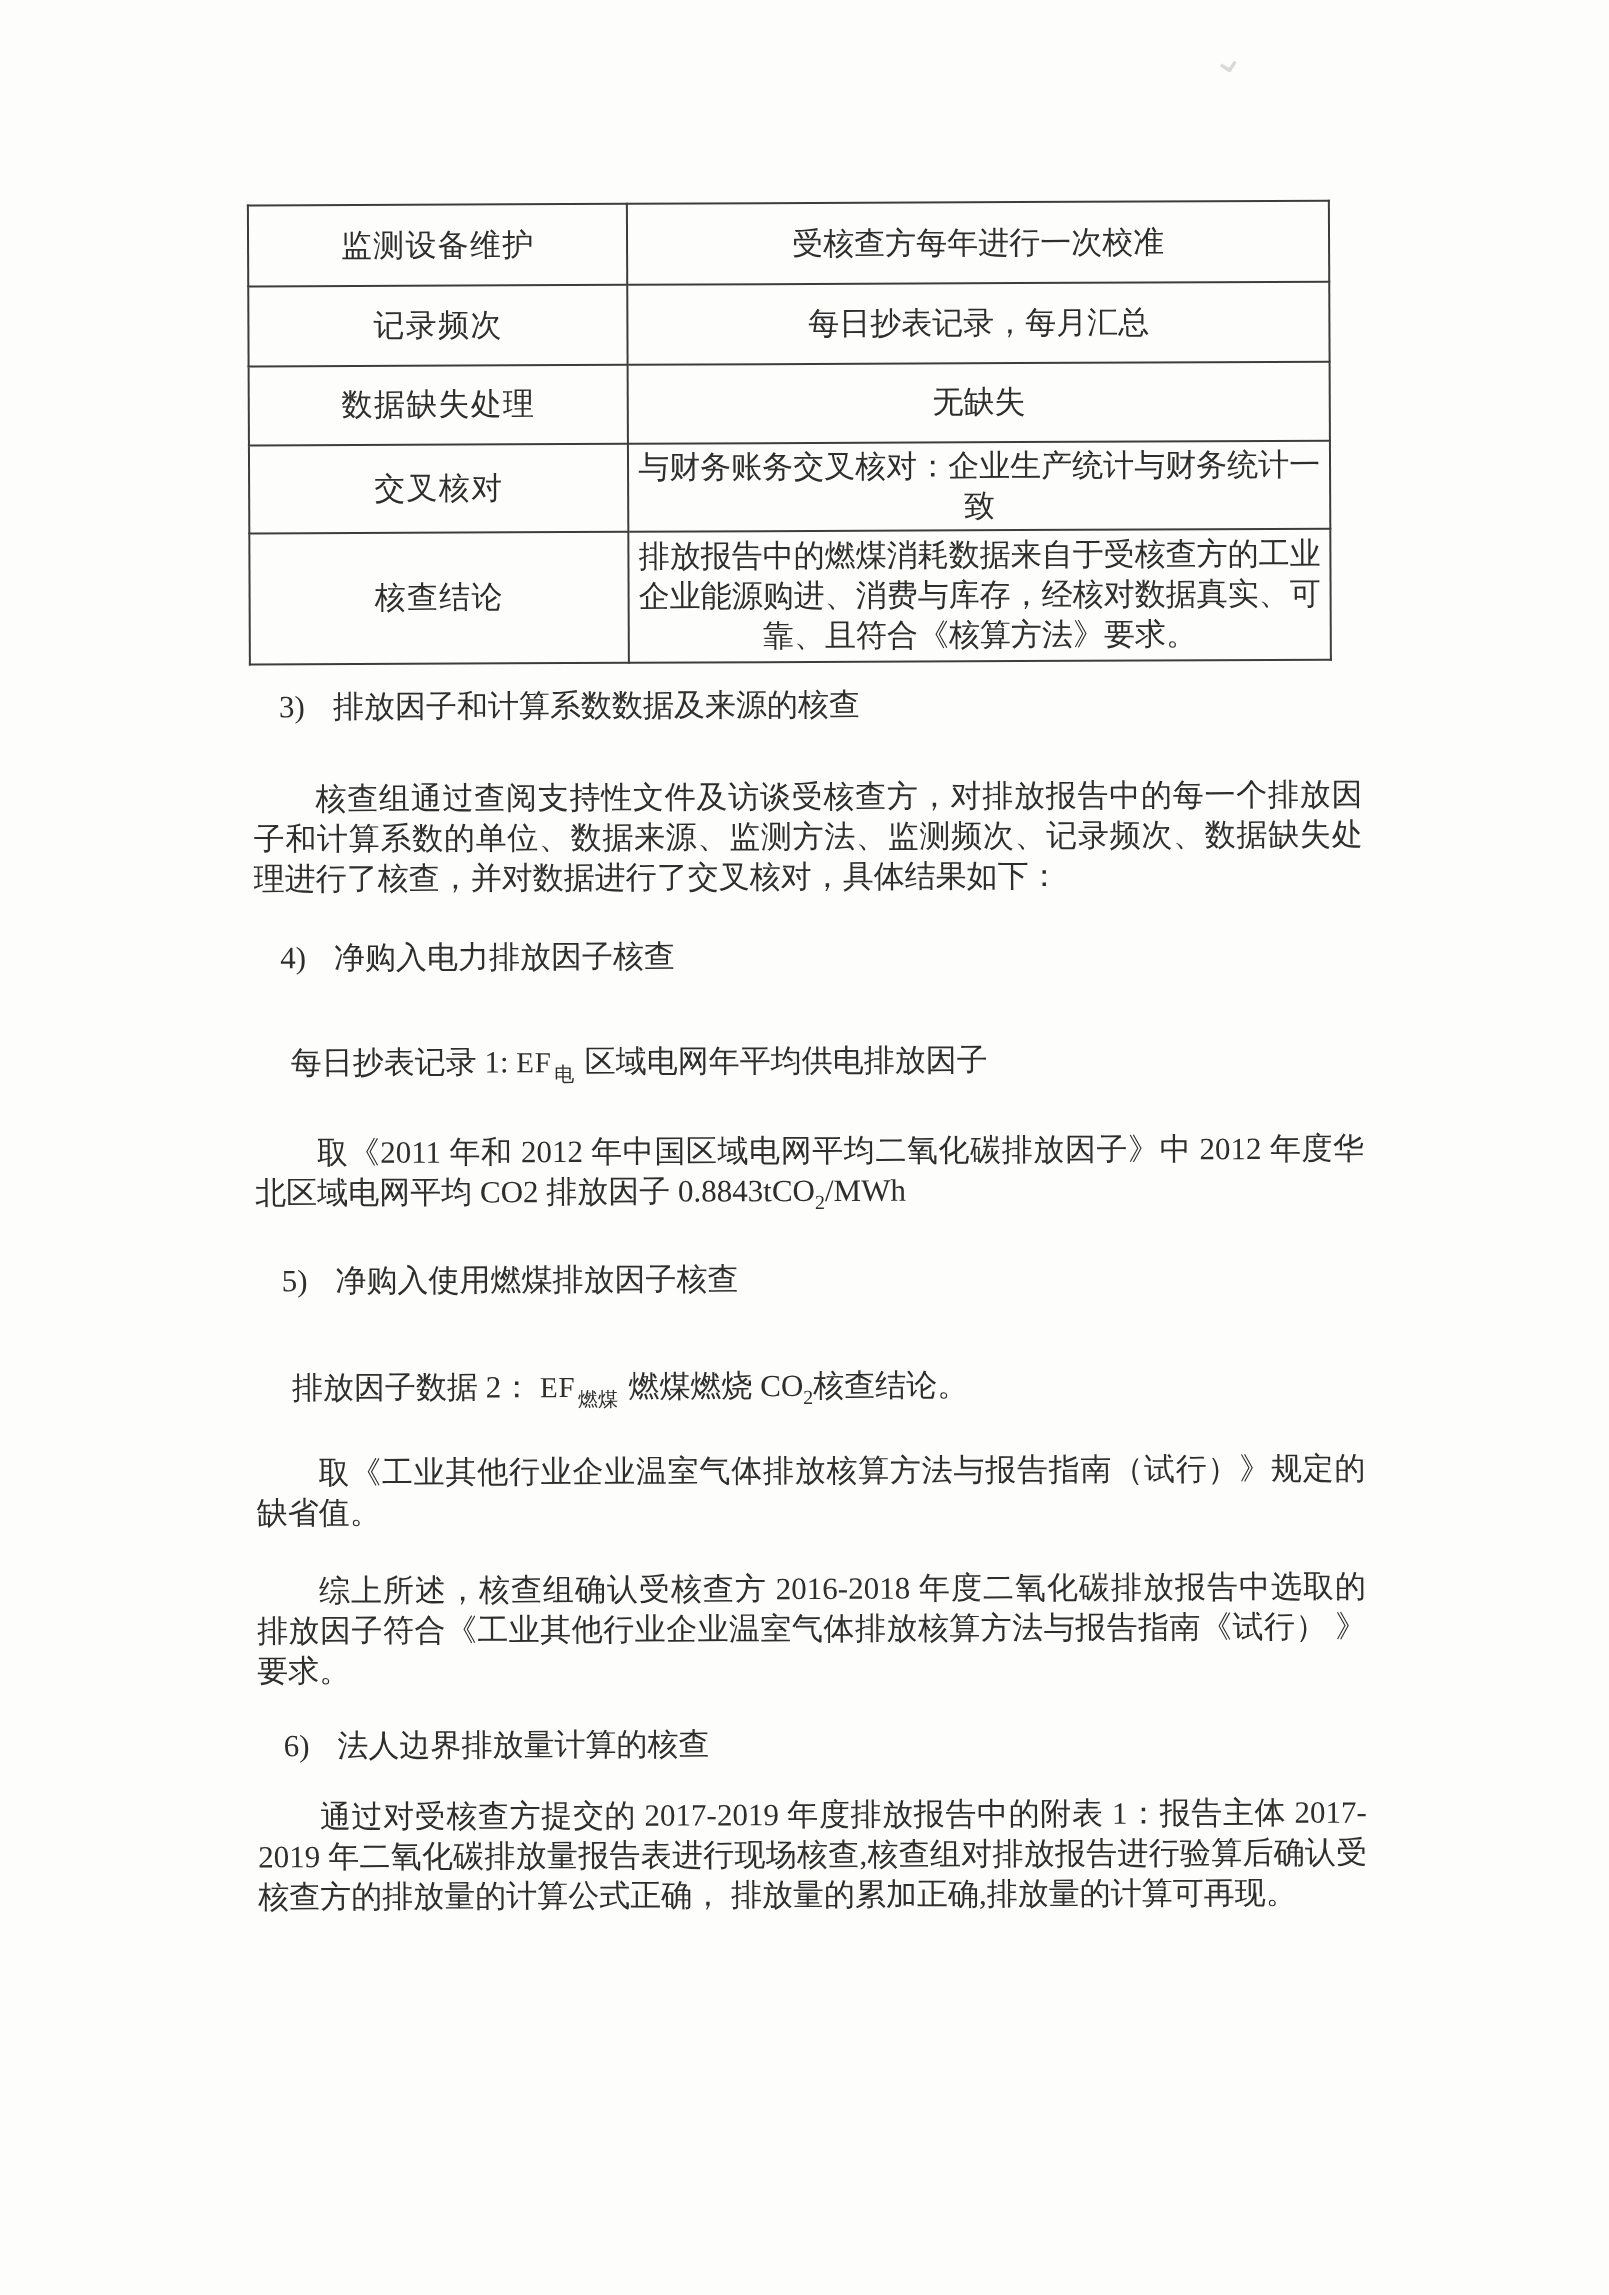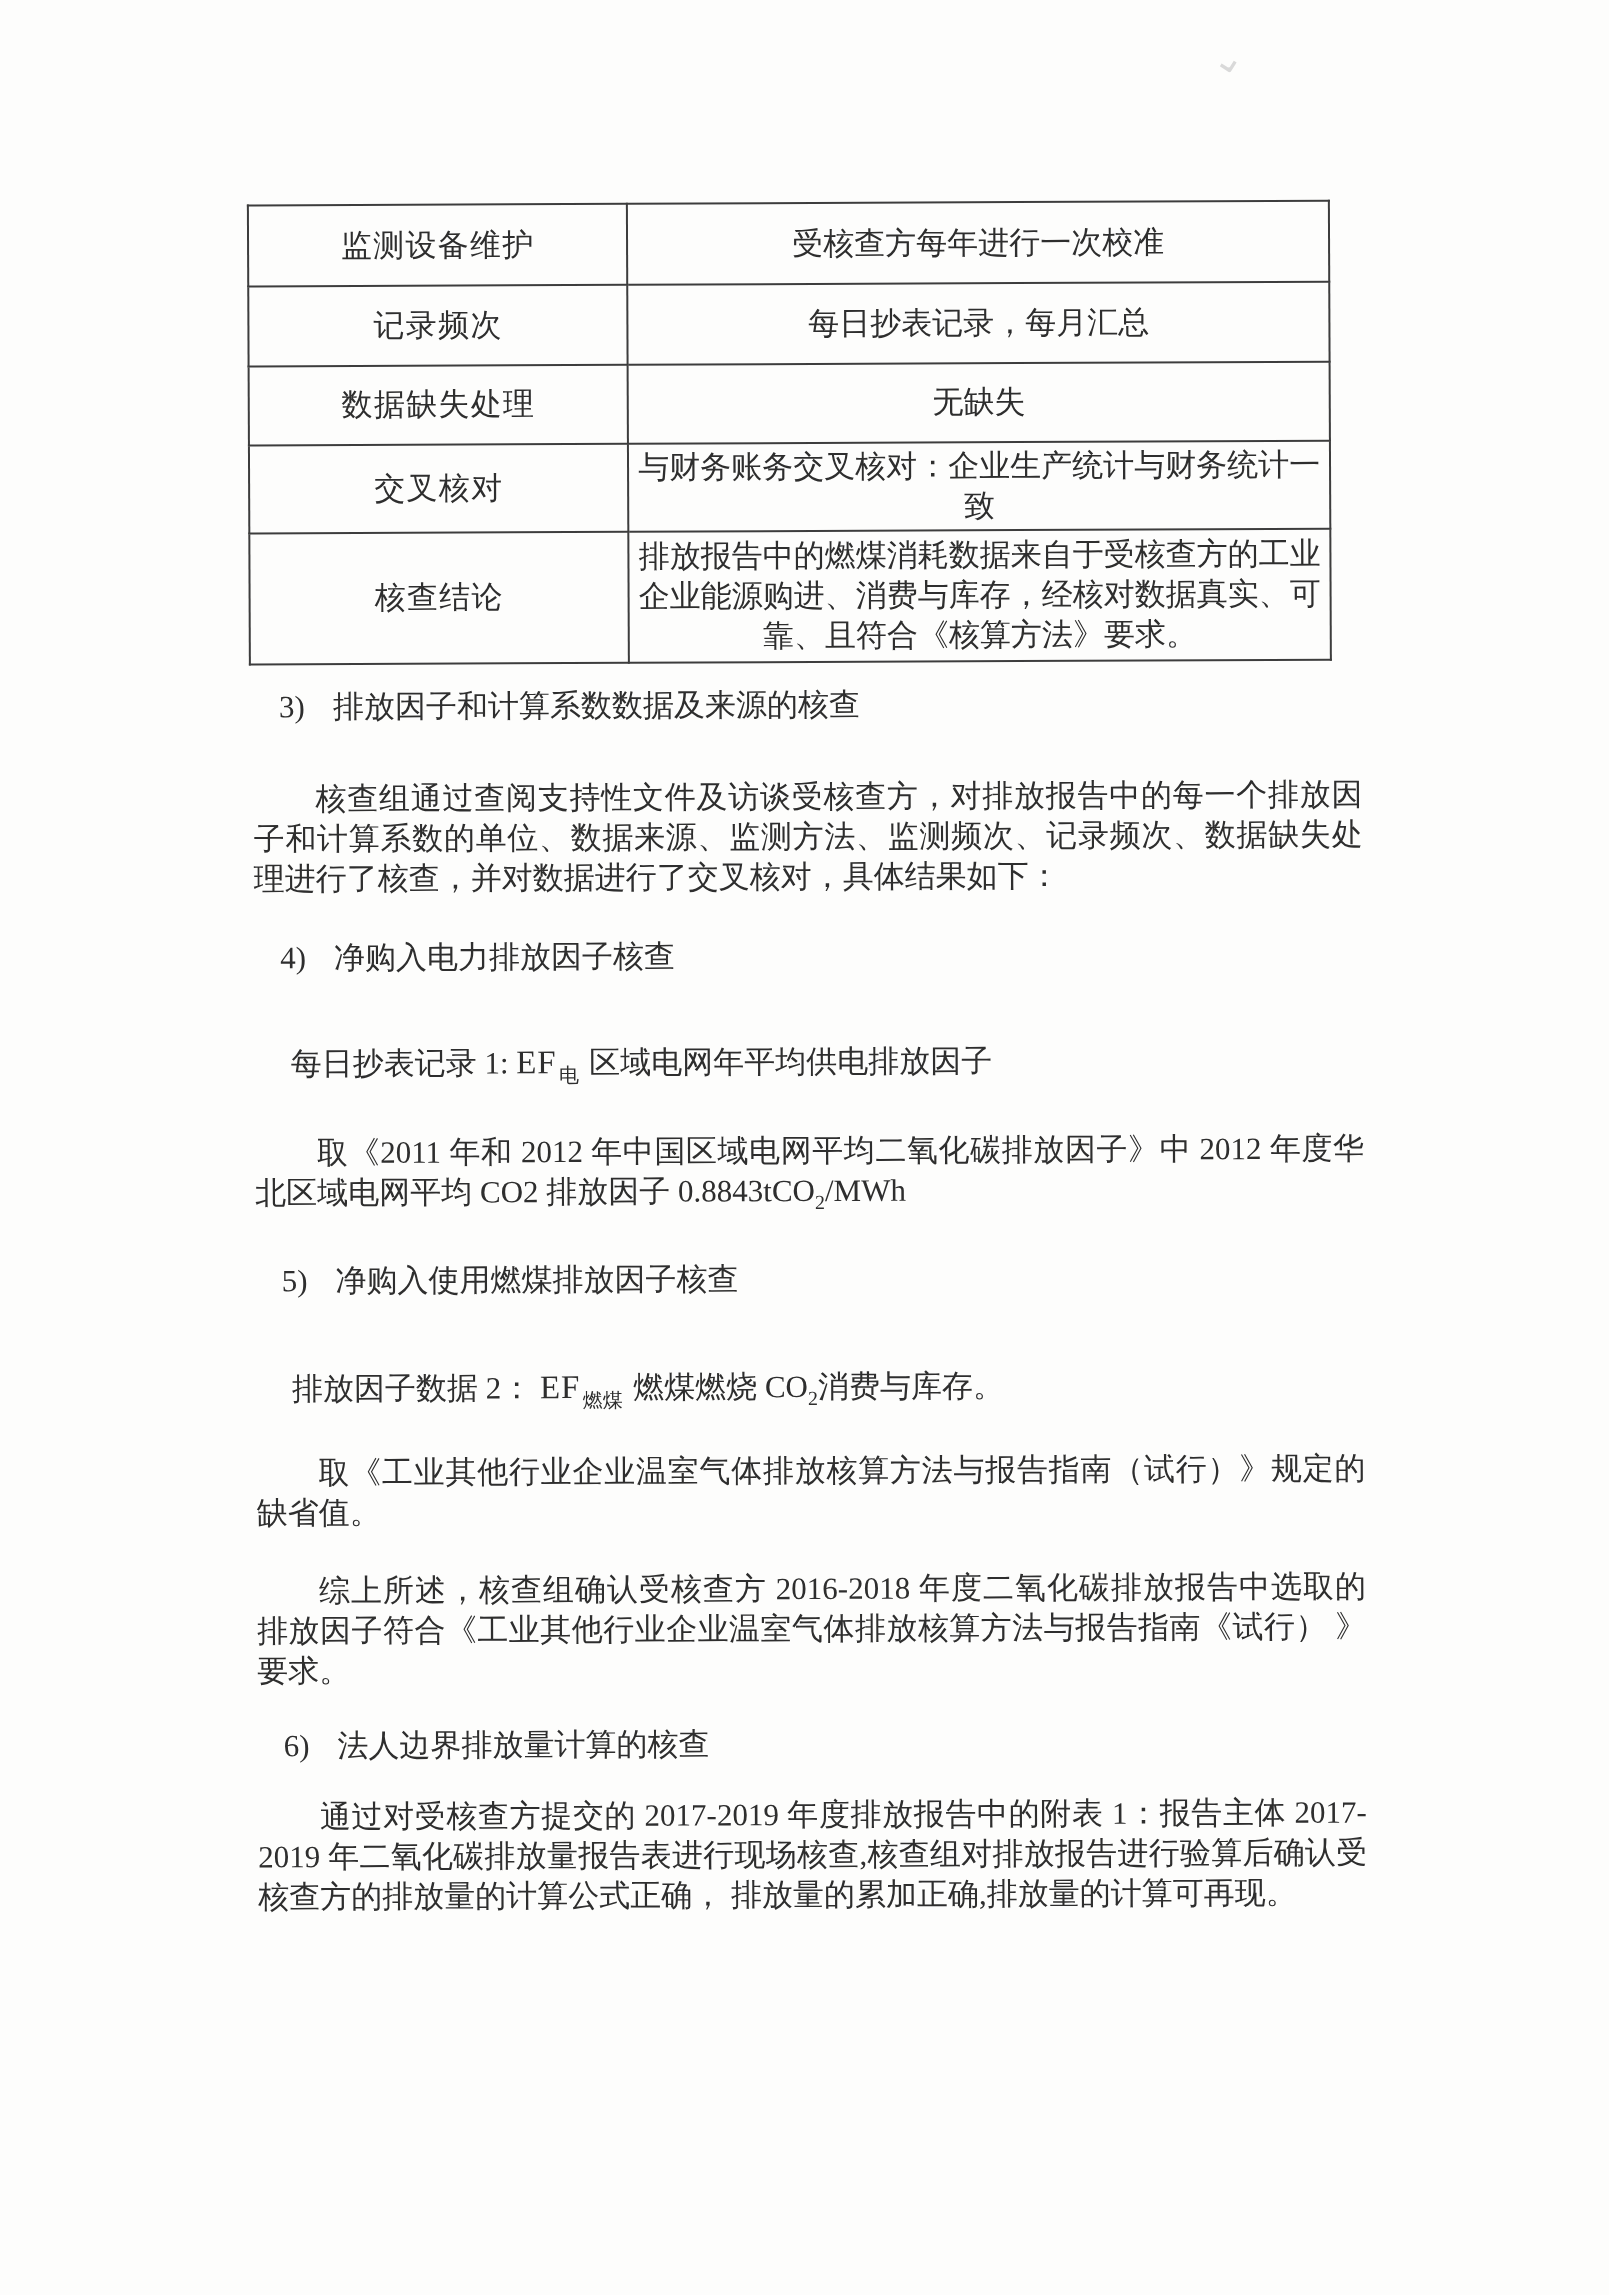--- a/index.html
+++ b/index.html
@@ -55,21 +55,21 @@
     width: 1109px;
     font-size: 31px; line-height: 40px;
     text-align: justify;
     text-indent: 2em;
   }
   .efline {
     position: absolute; left: 289px;
     font-size: 31px; line-height: 40px;
     white-space: nowrap;
   }
-  .efsym { font-size: 33px; letter-spacing: 0.7px; }
+  .efsym { font-size: 29px; letter-spacing: 0.7px; }
   sub.s {
     font-size: 20px;
     vertical-align: -9.4px;
     line-height: 0;
     margin: 0 2.7px;
   }
   sub.s2 {
     font-size: 20px;
     vertical-align: -8px;
     line-height: 0;
@@ -134,21 +134,21 @@
     <div class="para" style="top: 1131px;">
       <span>取《2011 年和 2012 年中国区域电网平均二氧化碳排放因子》中 2012 年度华北区域电网平均 CO2 排放因子 0.8843tCO</span><sub class="s2">2</sub><span>/MWh</span>
     </div>
 
     <div class="h" style="top: 1259px;">
       <span class="hn">5)</span>
       <span>净购入使用燃煤排放因子核查</span>
     </div>
 
     <div class="efline" style="top: 1366px;">
-      <span>排放因子数据 2： </span><span class="efsym">EF</span><sub class="s">燃煤</sub><span> 燃煤燃烧 CO</span><sub class="s2">2</sub><span>消费与库存。</span>
+      <span>排放因子数据 2： </span><span class="efsym">EF</span><sub class="s">燃煤</sub><span> 燃煤燃烧 CO</span><sub class="s2">2</sub><span>核查结论。</span>
     </div>
 
     <div class="para" style="top: 1451px;">取《工业其他行业企业温室气体排放核算方法与报告指南（试行）》规定的缺省值。</div>
 
     <div class="para" style="top: 1569px;">综上所述，核查组确认受核查方 2016-2018 年度二氧化碳排放报告中选取的排放因子符合《工业其他行业企业温室气体排放核算方法与报告指南《试行） 》要求。</div>
 
     <div class="h" style="top: 1724px;">
       <span class="hn">6)</span>
       <span>法人边界排放量计算的核查</span>
     </div>

